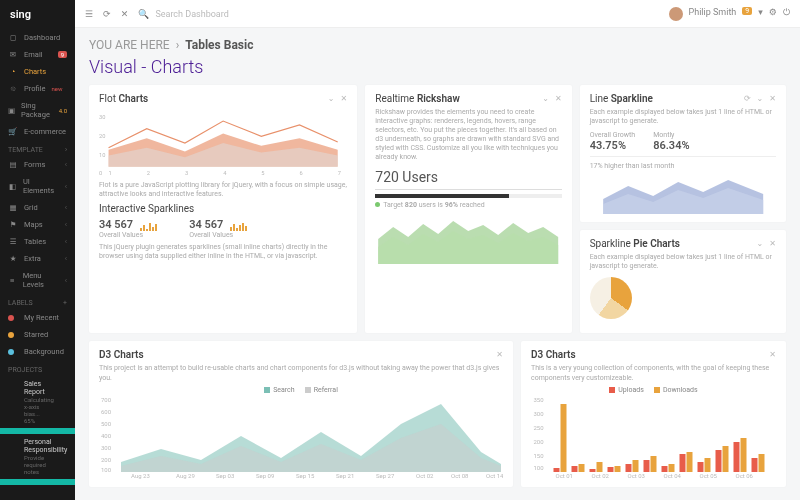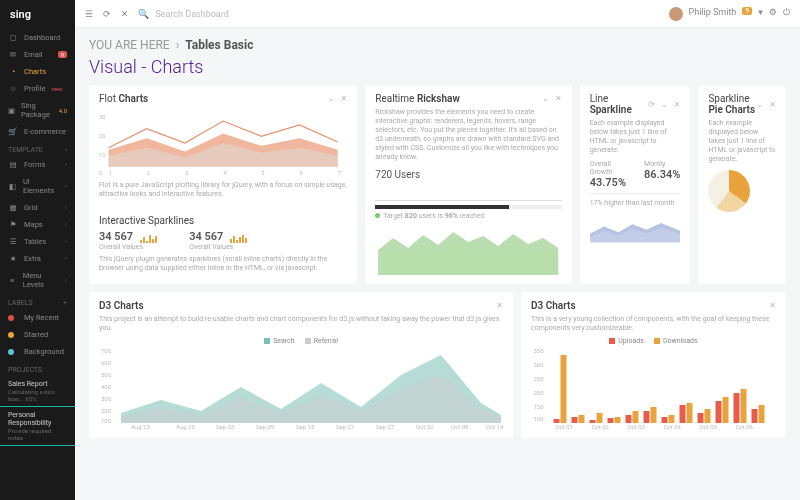--- a/index.html
+++ b/index.html
@@ -8,21 +8,21 @@
 .sidebar{width:75px;background:#1a1a1a;color:#aaa;flex-shrink:0;overflow:hidden;font-size:8px}
 .brand{padding:8px 10px;color:#fff;font-size:11px;font-weight:600}
 .nav-item{display:flex;align-items:center;padding:4px 8px;gap:6px;cursor:pointer;color:#888;font-size:7.5px}
 .nav-item.active{color:#e8a33d}
 .nav-item .ico{width:10px;display:inline-block;text-align:center}
 .nav-section{padding:6px 8px 2px;font-size:7px;color:#666;display:flex;justify-content:space-between}
 .badge-sm{background:#d9534f;color:#fff;border-radius:2px;font-size:6px;padding:0 3px;margin-left:auto}
 .badge-new{color:#d9534f;font-size:6px}
 .badge-v{color:#e8a33d;font-size:6px}
 .label-dot{width:6px;height:6px;border-radius:50%;display:inline-block;margin-right:4px}
-.proj{padding:4px 8px;border-bottom:1px solid #14b8a6;font-size:7px;color:#ccc}
+.proj{padding:4px 24px;border-bottom:6px solid #14b8a6;font-size:7px;color:#ccc}
 .proj small{color:#666;font-size:6px;display:block}
 .main{flex:1;display:flex;flex-direction:column}
 .topbar{height:28px;background:#fff;display:flex;align-items:center;padding:0 10px;gap:10px;border-bottom:1px solid #eee;font-size:9px;color:#888}
 .topbar .search{flex:1;display:flex;gap:6px;align-items:center}
 .topbar .user{display:flex;align-items:flex-start;gap:6px}
 .avatar{width:14px;height:14px;border-radius:50%;background:#c97}
 .bdg{background:#e8a33d;color:#fff;font-size:7px;padding:0 3px;border-radius:2px}
 .content{flex:1;padding:10px 14px;overflow:auto}
 .crumb{font-size:12px;color:#999}
 .crumb b{color:#555}
@@ -32,21 +32,21 @@
 .card h3{font-size:10px;font-weight:400;color:#444}
 .card h3 b{font-weight:600}
 .card-head{display:flex;justify-content:space-between;align-items:center;margin-bottom:4px}
 .card-ctrl{display:flex;gap:6px;color:#bbb;font-size:8px}
 .desc{font-size:7px;color:#aaa;line-height:1.3;margin:3px 0}
 .metrics{display:flex;gap:32px;margin:4px 0}
 .metric-v{font-size:11px;color:#555;font-weight:600}
 .metric-l{font-size:7px;color:#aaa}
 .spark{display:inline-block;margin-left:6px}
 .spark span{display:inline-block;width:2px;margin:0 .5px;background:#e8a33d;vertical-align:bottom}
-.users{font-size:10px;color:#555;border-bottom:1px solid #ddd;padding-bottom:20px;margin:6px 0 4px}
+.users{font-size:14px;color:#555;border-bottom:1px solid #ddd;padding-bottom:4px;margin:6px 0 4px}
 .progress{height:4px;background:#eee;margin-bottom:3px;position:relative}
 .progress i{display:block;height:100%;background:#333;width:72%}
 .target{font-size:7px;color:#aaa}
 .target .dot{width:5px;height:5px;border-radius:50%;background:#7bc96f;display:inline-block;margin-right:3px;vertical-align:middle}
 .line-metrics{display:flex;gap:18px;margin:5px 0;padding-bottom:4px;border-bottom:1px solid #eee}
 .row2{display:grid;grid-template-columns:1.6fr 1fr;gap:8px;margin-top:8px}
 svg{display:block}
 .legend{display:flex;gap:10px;font-size:7px;color:#888;justify-content:center;margin-top:3px}
 .legend span::before{content:"";display:inline-block;width:6px;height:6px;margin-right:3px;vertical-align:middle}
 .legend .a::before{background:#7bbfb5}
@@ -205,21 +205,21 @@
                 <text x="130" y="68">4</text>
                 <text x="170" y="68">5</text>
                 <text x="210" y="68">6</text>
                 <text x="250" y="68">7</text>
               </g>
             <polyline points="10,40 50,20 90,35 130,12 170,28 210,16 250,34" fill="none" stroke="#e8906a" stroke-width="1.2"></polyline>
             <polygon points="10,60 10,42 50,30 90,44 130,25 170,38 210,30 250,42 250,60" fill="#e8906a" opacity=".65"></polygon>
             <polygon points="10,60 10,48 50,40 90,50 130,35 170,45 210,40 250,48 250,60" fill="#ddd" opacity=".5"></polygon>
           </svg>
           <p class="desc">Flot is a pure JavaScript plotting library for jQuery, with a focus on simple usage, attractive looks and interactive features.</p>
-          <h3 style="margin-top:16px">Interactive Sparklines</h3>
+          <h3 style="margin-top:4px">Interactive Sparklines</h3>
           <div class="metrics">
             <div>
                 <div class="metric-v"><span>34 567</span><span class="spark"><span style="height:3px"></span><span style="height:6px"></span><span style="height:2px"></span><span style="height:8px"></span><span style="height:4px"></span><span style="height:7px"></span></span></div>
                 <div class="metric-l">Overall Values</div>
               </div>
             <div>
                 <div class="metric-v"><span>34 567</span><span class="spark"><span style="height:4px"></span><span style="height:7px"></span><span style="height:3px"></span><span style="height:6px"></span><span style="height:8px"></span><span style="height:5px"></span></span></div>
                 <div class="metric-l">Overall Values</div>
               </div>
           </div>
@@ -239,21 +239,21 @@
           <div class="progress">
               <i></i>
             </div>
           <div class="target"><span class="dot"></span><span>Target</span> <b>820</b> <span>users is</span> <b>96%</b> <span>reached</span></div>
           <svg width="100%" height="55" viewBox="0 0 180 55">
             <polygon points="0,55 0,30 15,18 30,28 45,15 60,25 75,12 90,22 105,16 120,26 135,14 150,24 165,18 180,28 180,55" fill="#9ccf8f" opacity=".7"></polygon>
             <polygon points="0,55 0,38 15,28 30,36 45,25 60,33 75,22 90,30 105,26 120,34 135,24 150,32 165,28 180,36 180,55" fill="#b8dfab" opacity=".8"></polygon>
           </svg>
         </div>
 
-        <div style="display:flex;flex-direction:row;gap:8px">
+        <div style="display:flex;flex-direction:column;gap:8px">
           <div class="card">
             <div class="card-head">
                 <h3><span>Line</span> <b>Sparkline</b></h3>
                 <div class="card-ctrl">
                   <span>⟳</span>
                   <span>⌄</span>
                   <span>✕</span>
                 </div>
               </div>
             <p class="desc">Each example displayed below takes just 1 line of HTML or javascript to generate.</p>

